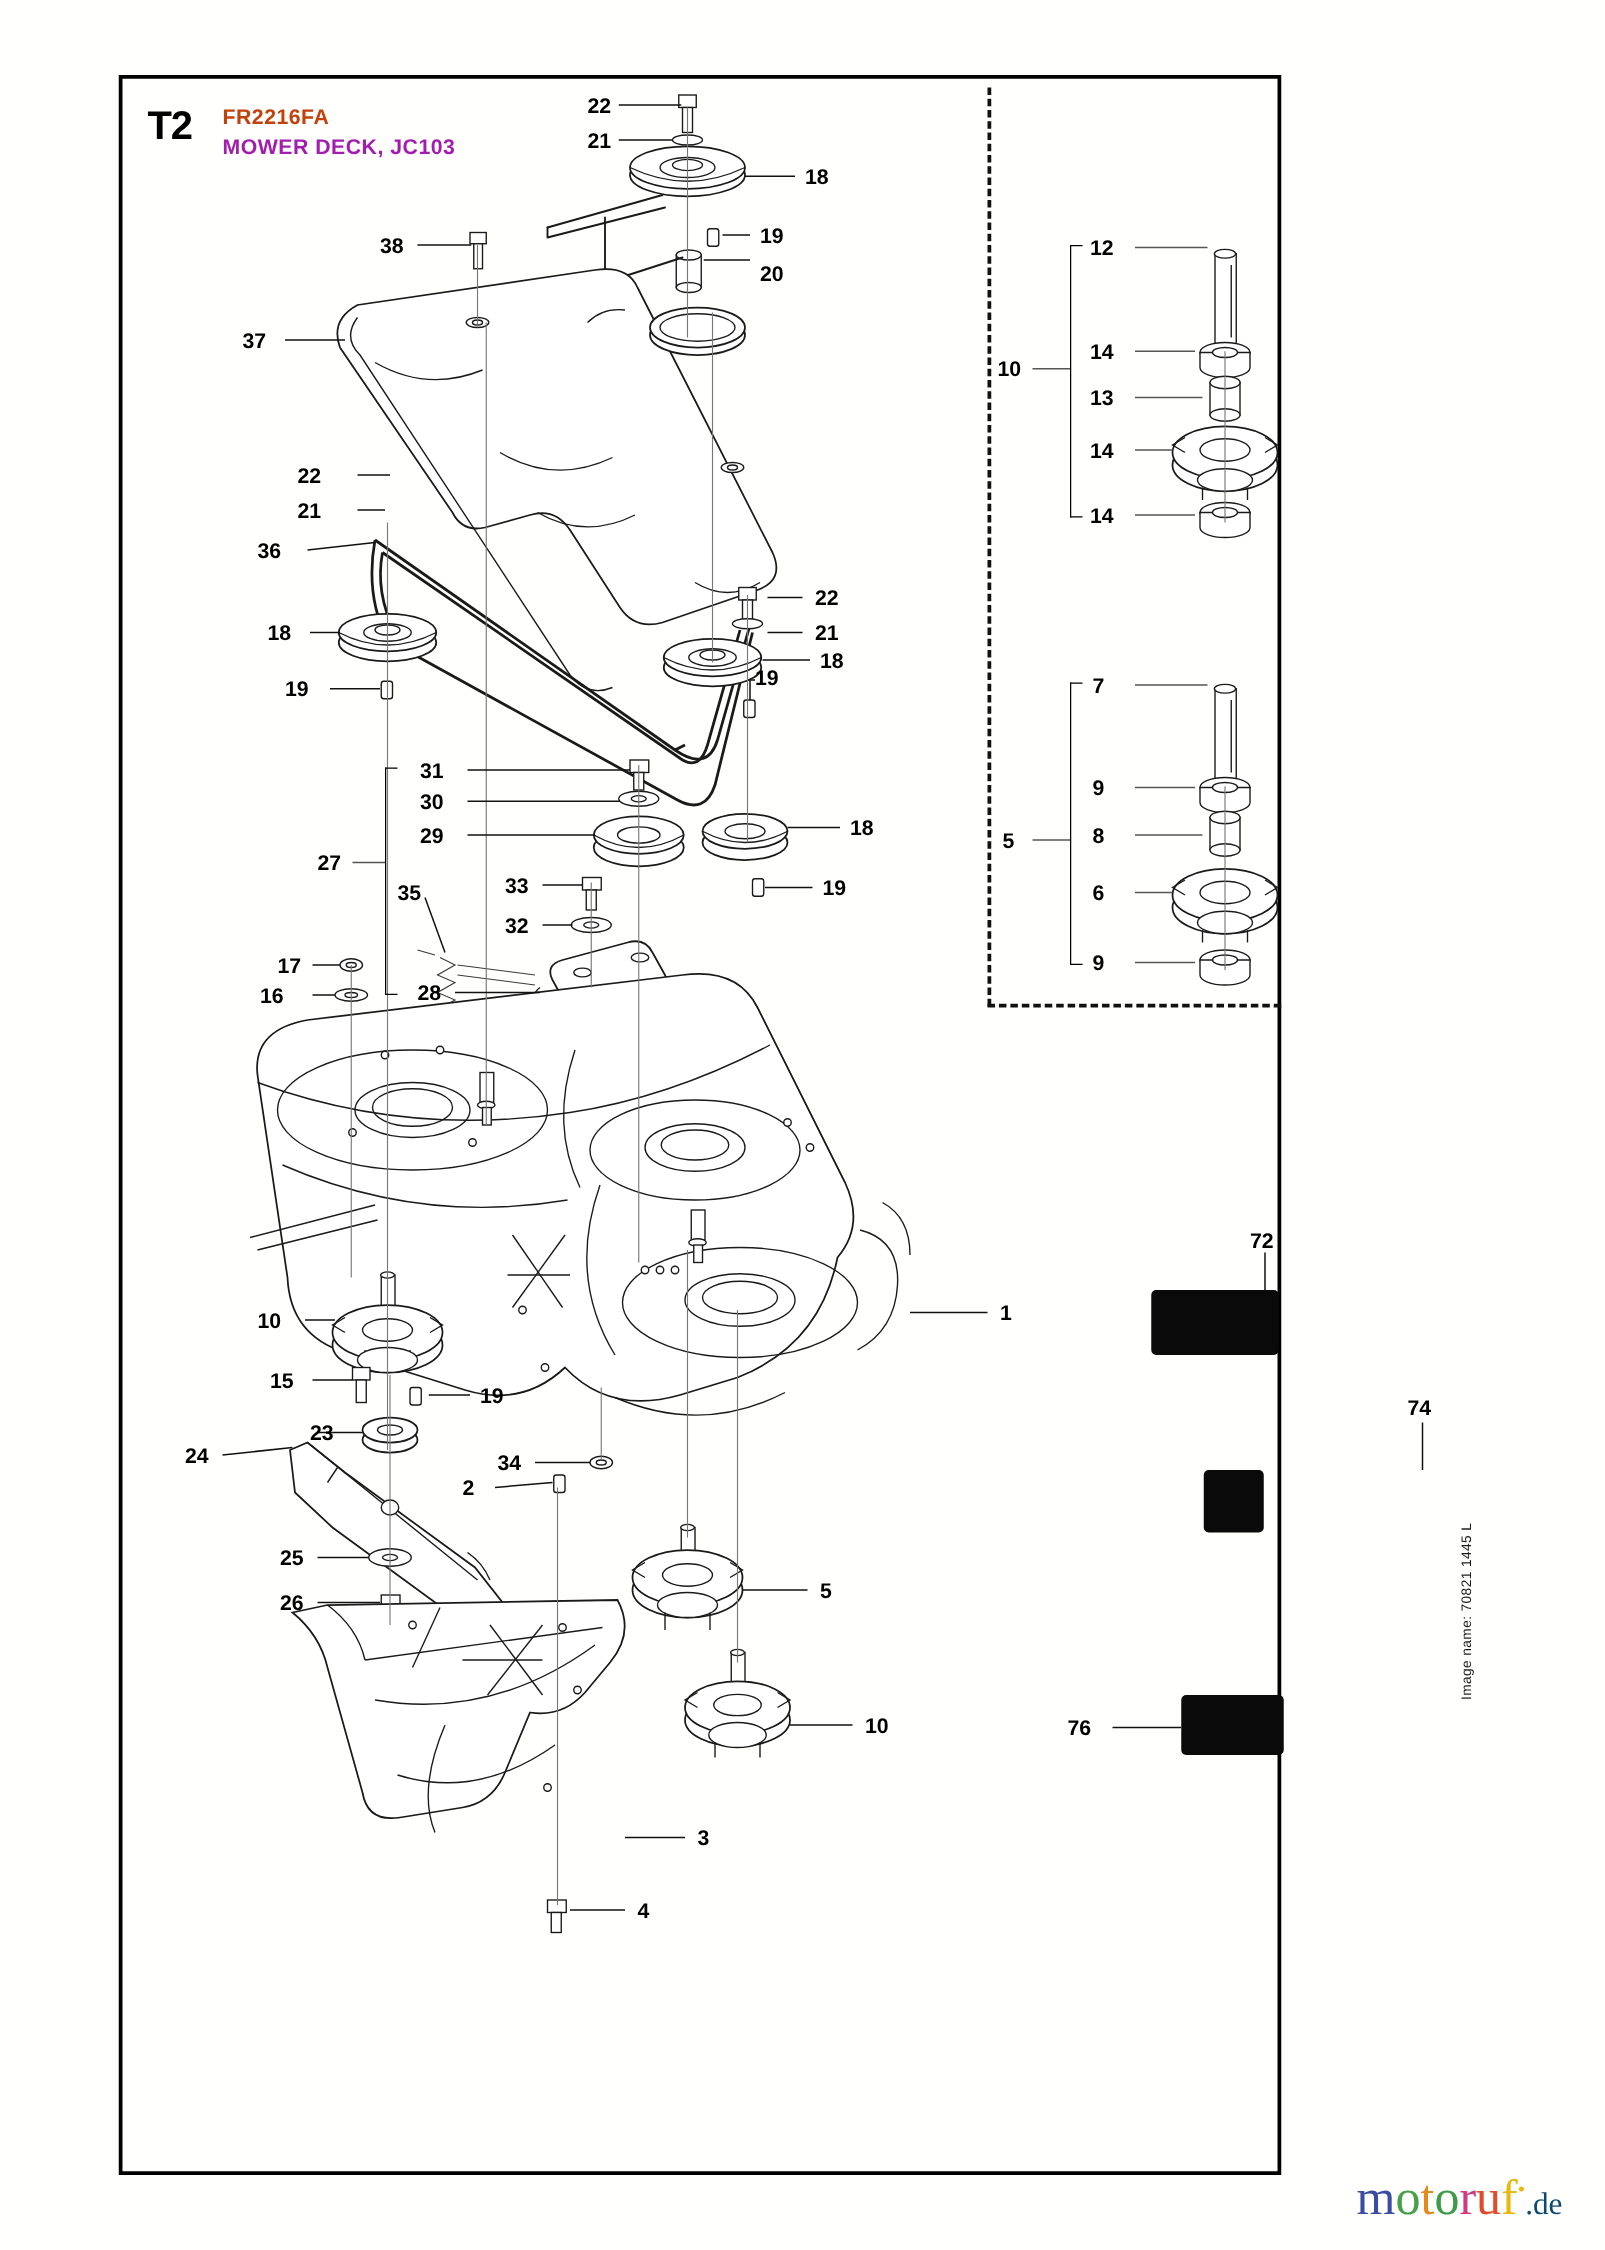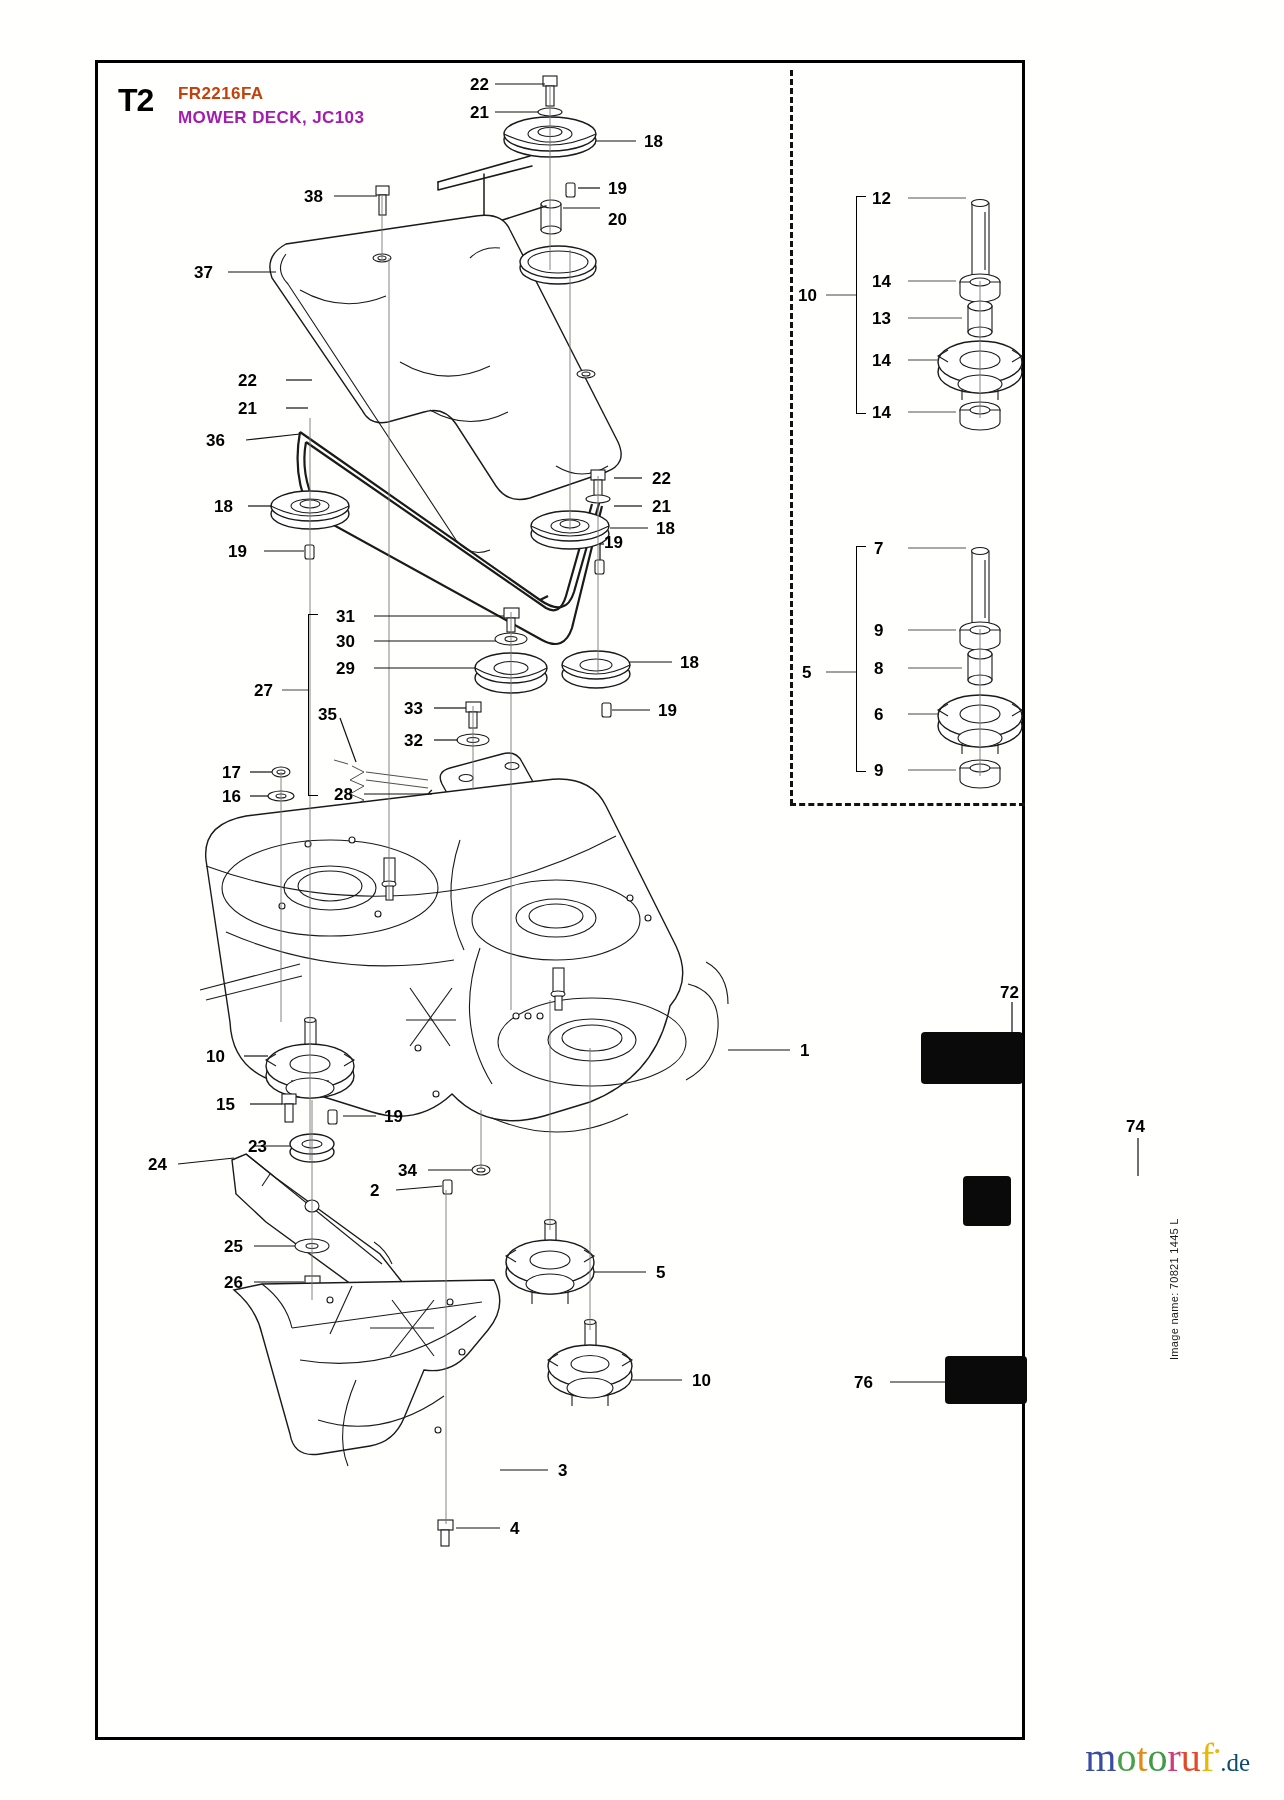--- a/index.html
+++ b/index.html
@@ -663,21 +663,21 @@
   <div class="lbl" style="left:254px; top:682px;">27</div>
   <div class="lbl" style="left:318px; top:706px;">35</div>
   <div class="lbl" style="left:404px; top:700px;">33</div>
   <div class="lbl" style="left:404px; top:732px;">32</div>
   <div class="lbl" style="left:334px; top:786px;">28</div>
 
   <div class="lbl" style="left:680px; top:654px;">18</div>
   <div class="lbl" style="left:658px; top:702px;">19</div>
 
   <div class="lbl" style="left:222px; top:764px;">17</div>
-  <div class="lbl" style="left:222px; top:788px;">16</div>
+  <div class="lbl" style="left:208px; top:788px;">16</div>
 
   <div class="lbl" style="left:800px; top:1042px;">1</div>
   <div class="lbl" style="left:206px; top:1048px;">10</div>
   <div class="lbl" style="left:216px; top:1096px;text-align:right;">15</div>
   <div class="lbl" style="left:384px; top:1108px;">19</div>
   <div class="lbl" style="left:224px; top:1138px;margin-left:24px;">23</div>
   <div class="lbl" style="left:148px; top:1156px;">24</div>
   <div class="lbl" style="left:224px; top:1238px;">25</div>
   <div class="lbl" style="left:224px; top:1274px;">26</div>
   <div class="lbl" style="left:370px; top:1182px;">2</div>

